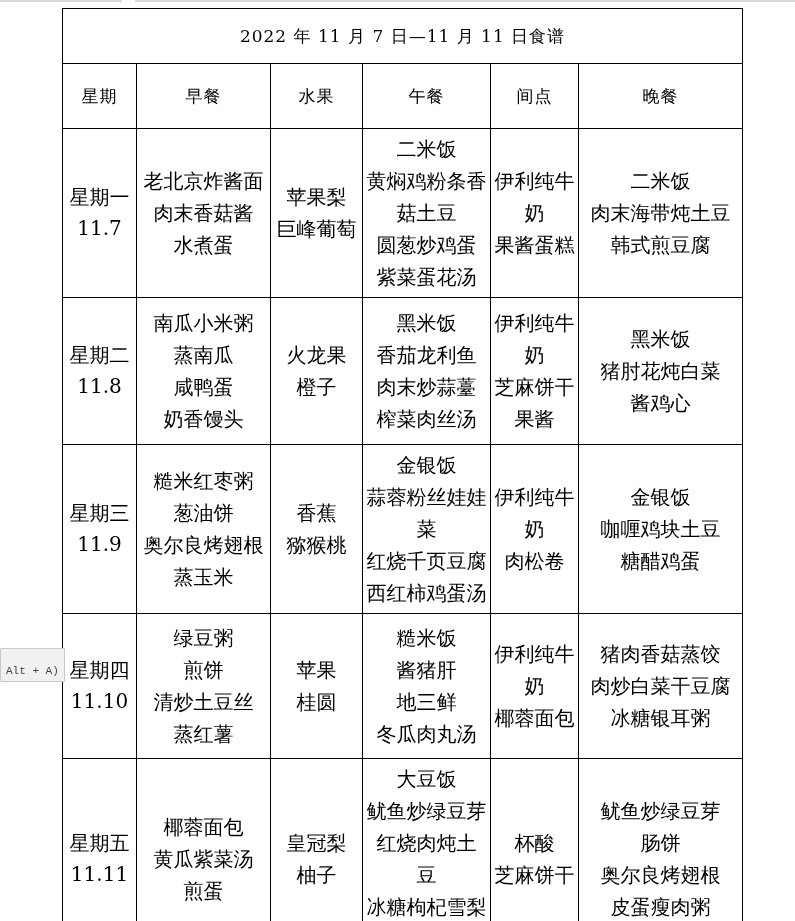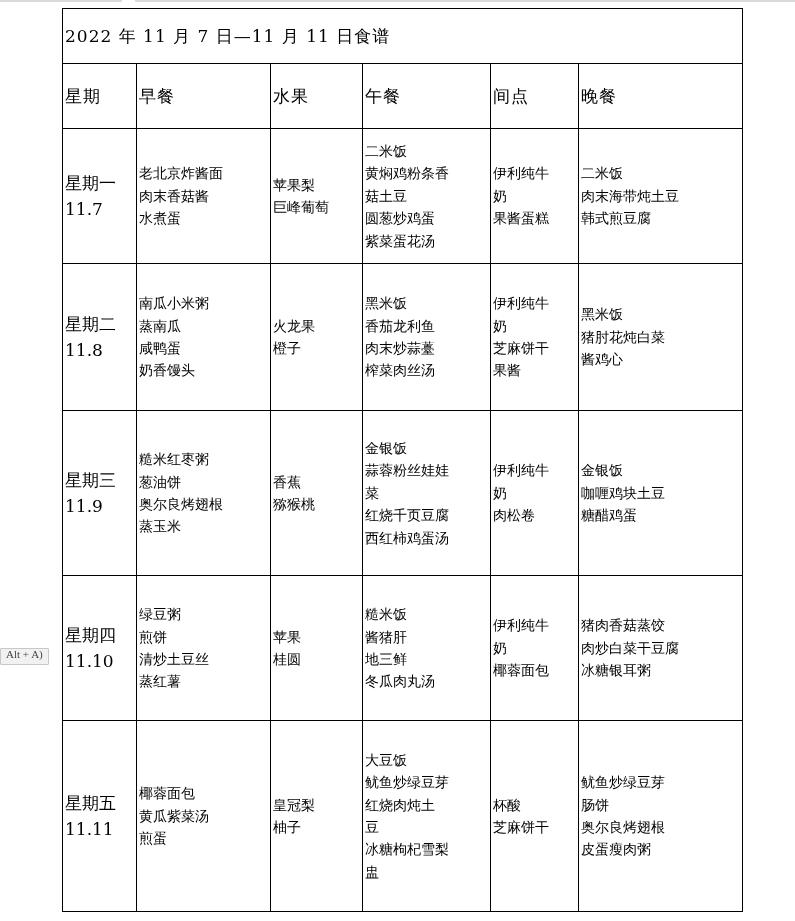--- a/index.html
+++ b/index.html
@@ -36,45 +36,45 @@
   .menu-table {
     position: absolute;
     left: 62px;
     top: 8px;
     width: 680px;
     border-collapse: collapse;
     table-layout: fixed;
   }
   .menu-table td, .menu-table th {
     border: 1px solid #000000;
-    text-align: left;
+    text-align: center;
     vertical-align: middle;
     padding: 4px 2px;
     font-weight: normal;
   }
   .title-cell {
     font-size: 17px;
     font-weight: bold;
     letter-spacing: 1px;
     height: 46px;
     padding: 6px 2px;
   }
   .head-cell {
     font-size: 17px;
     font-weight: bold;
     height: 56px;
     letter-spacing: 1px;
   }
   .day-cell {
-    font-size: 17px;
+    font-size: 20px;
     line-height: 1.55;
     width: 74px;
   }
   .dish-cell {
-    font-size: 14px;
+    font-size: 20px;
     line-height: 1.6;
   }
   .dish-cell .line, .day-cell .line {
     display: block;
     white-space: normal;
   }
   .col-day    { width: 74px; }
   .col-bf     { width: 134px; }
   .col-fruit  { width: 92px; }
   .col-lunch  { width: 128px; }
@@ -86,25 +86,25 @@
   .row-2 td { height: 138px; }
   .row-3 td { height: 156px; }
   .row-4 td { height: 136px; }
   .row-5 td { height: 182px; }
 
   
   .alt-chip {
     position: absolute;
     left: 0;
     top: 648px;
-    padding: 0 5px 4px 5px;
+    padding: 17px 5px 4px 5px;
     background: #f1f1f1;
     border: 1px solid #c8c8c8;
     color: #444444;
-    font-family: Liberation Serif, serif;
+    font-family: Liberation Mono, monospace;
     font-size: 11px;
     line-height: 1;
     border-radius: 1px;
   }
 </style>
 </head>
 <body>
 
 <div class="page">
 

